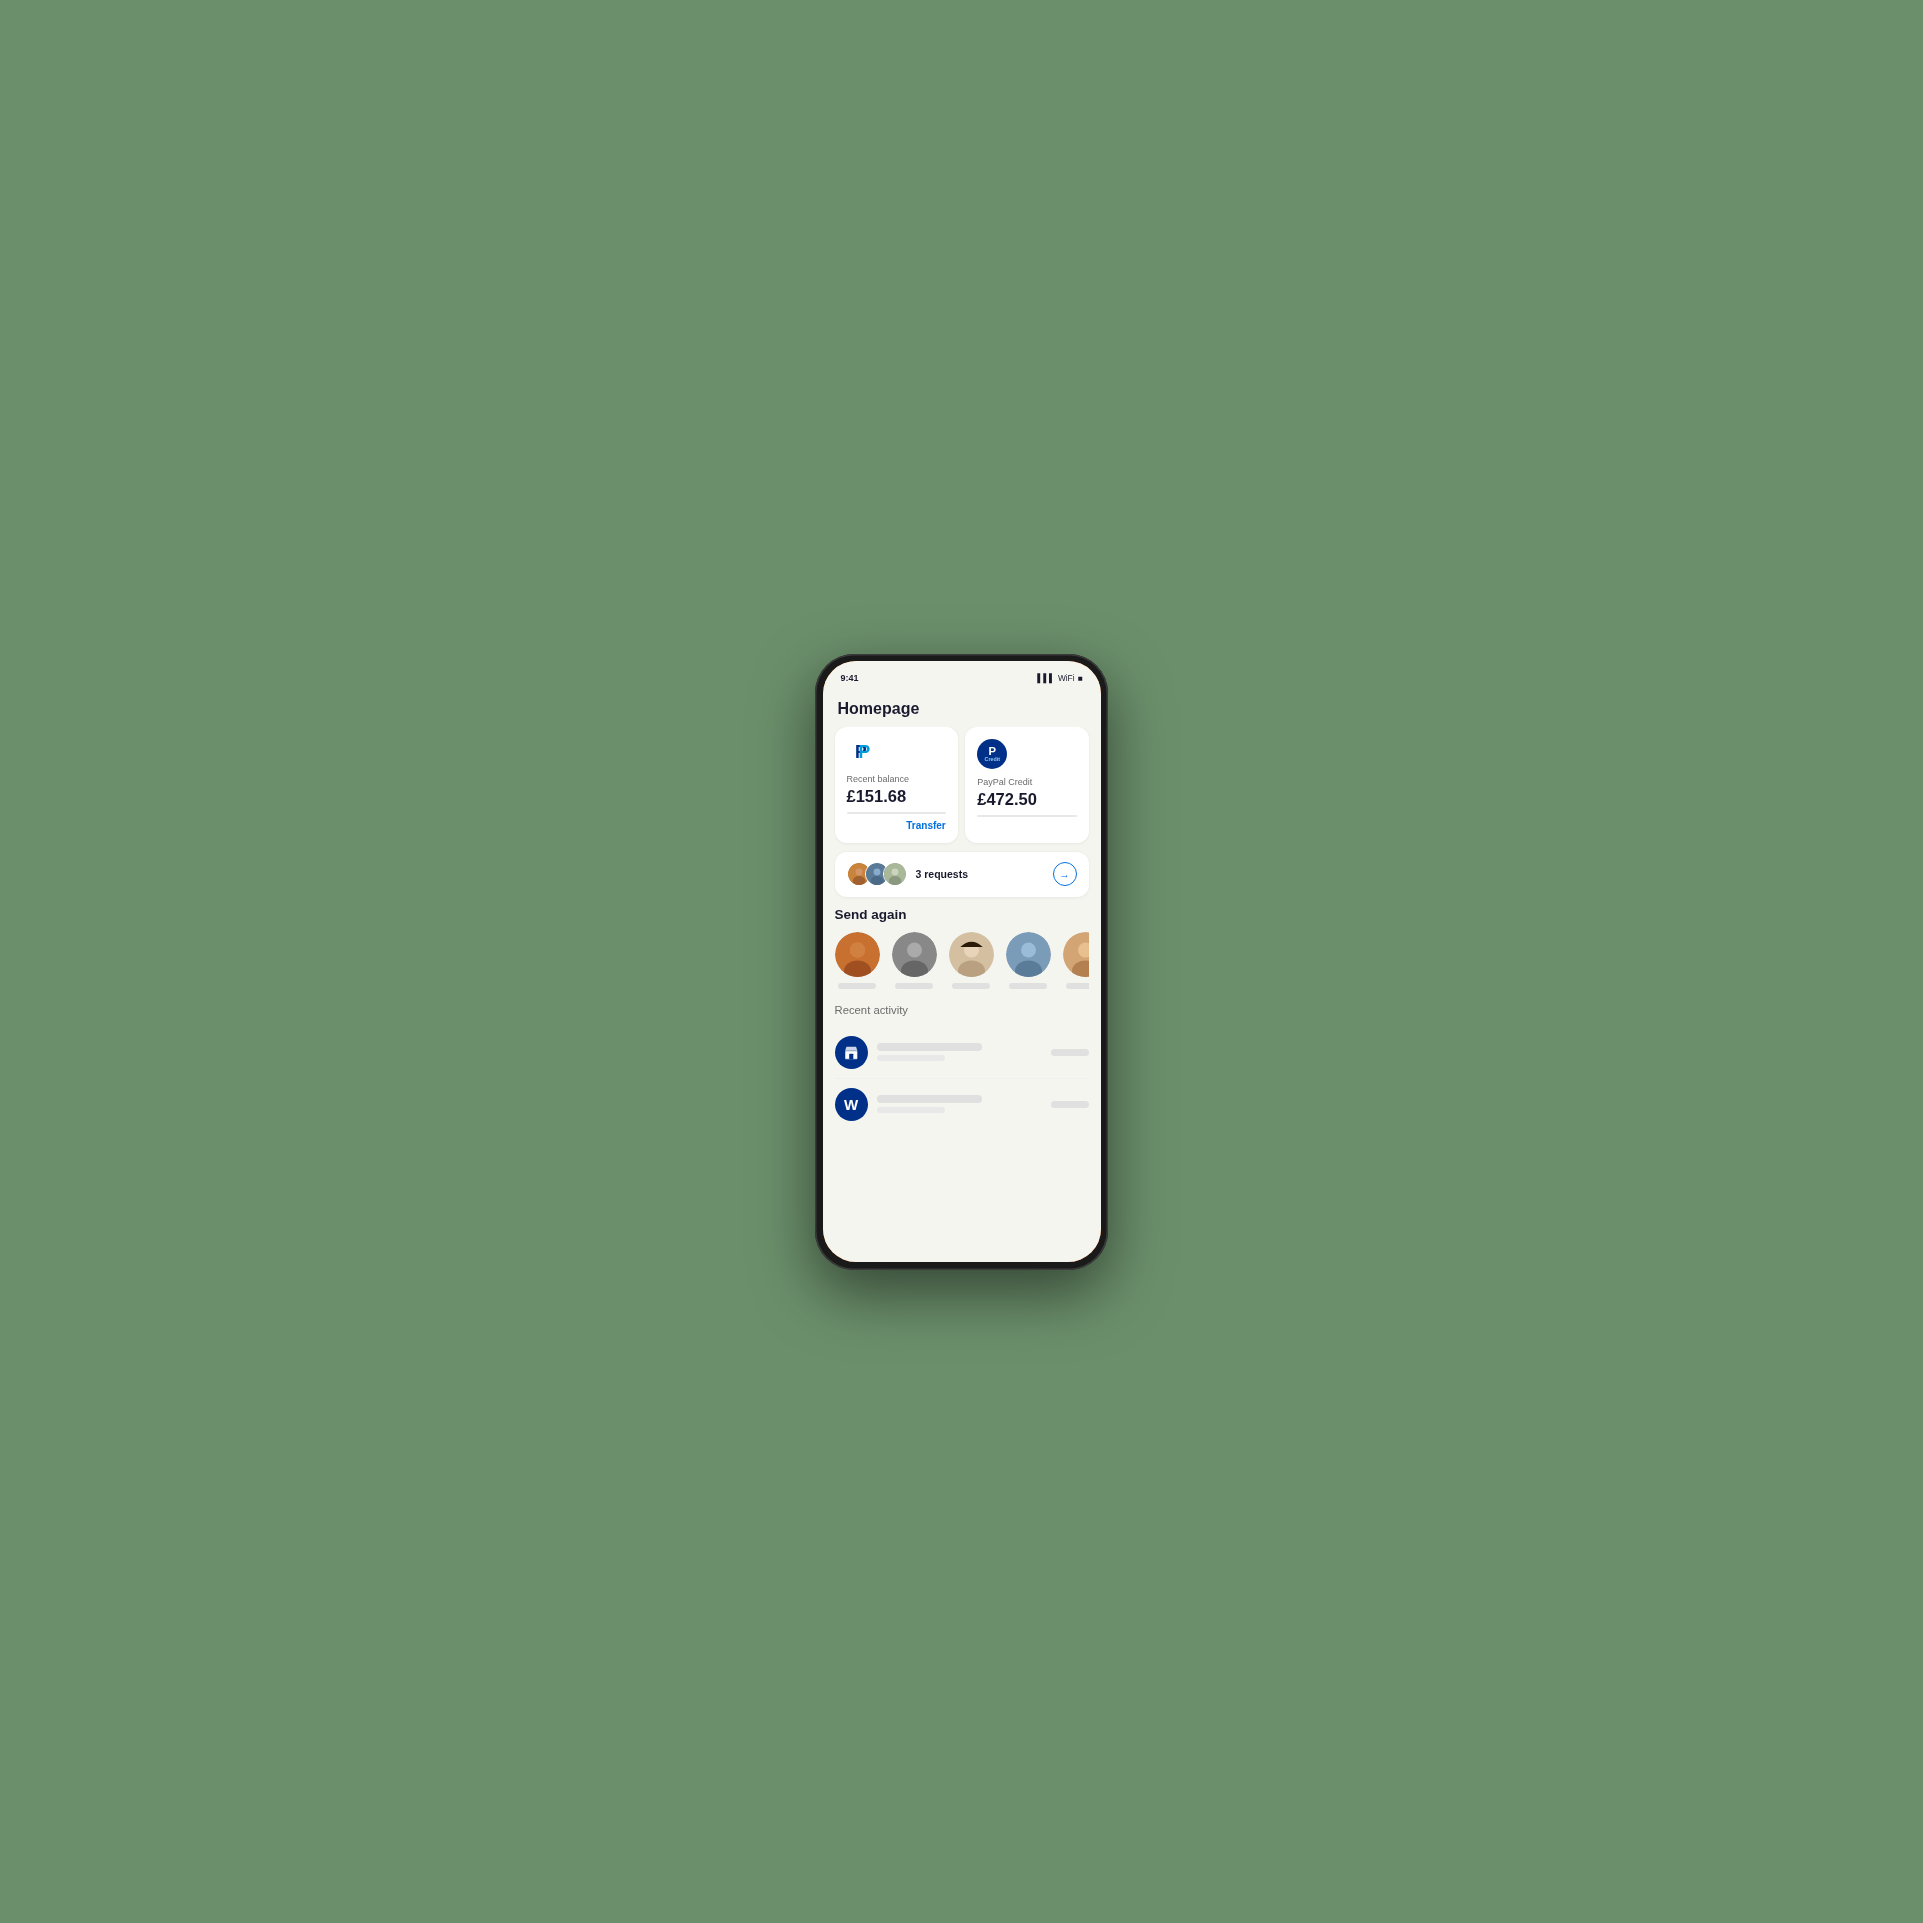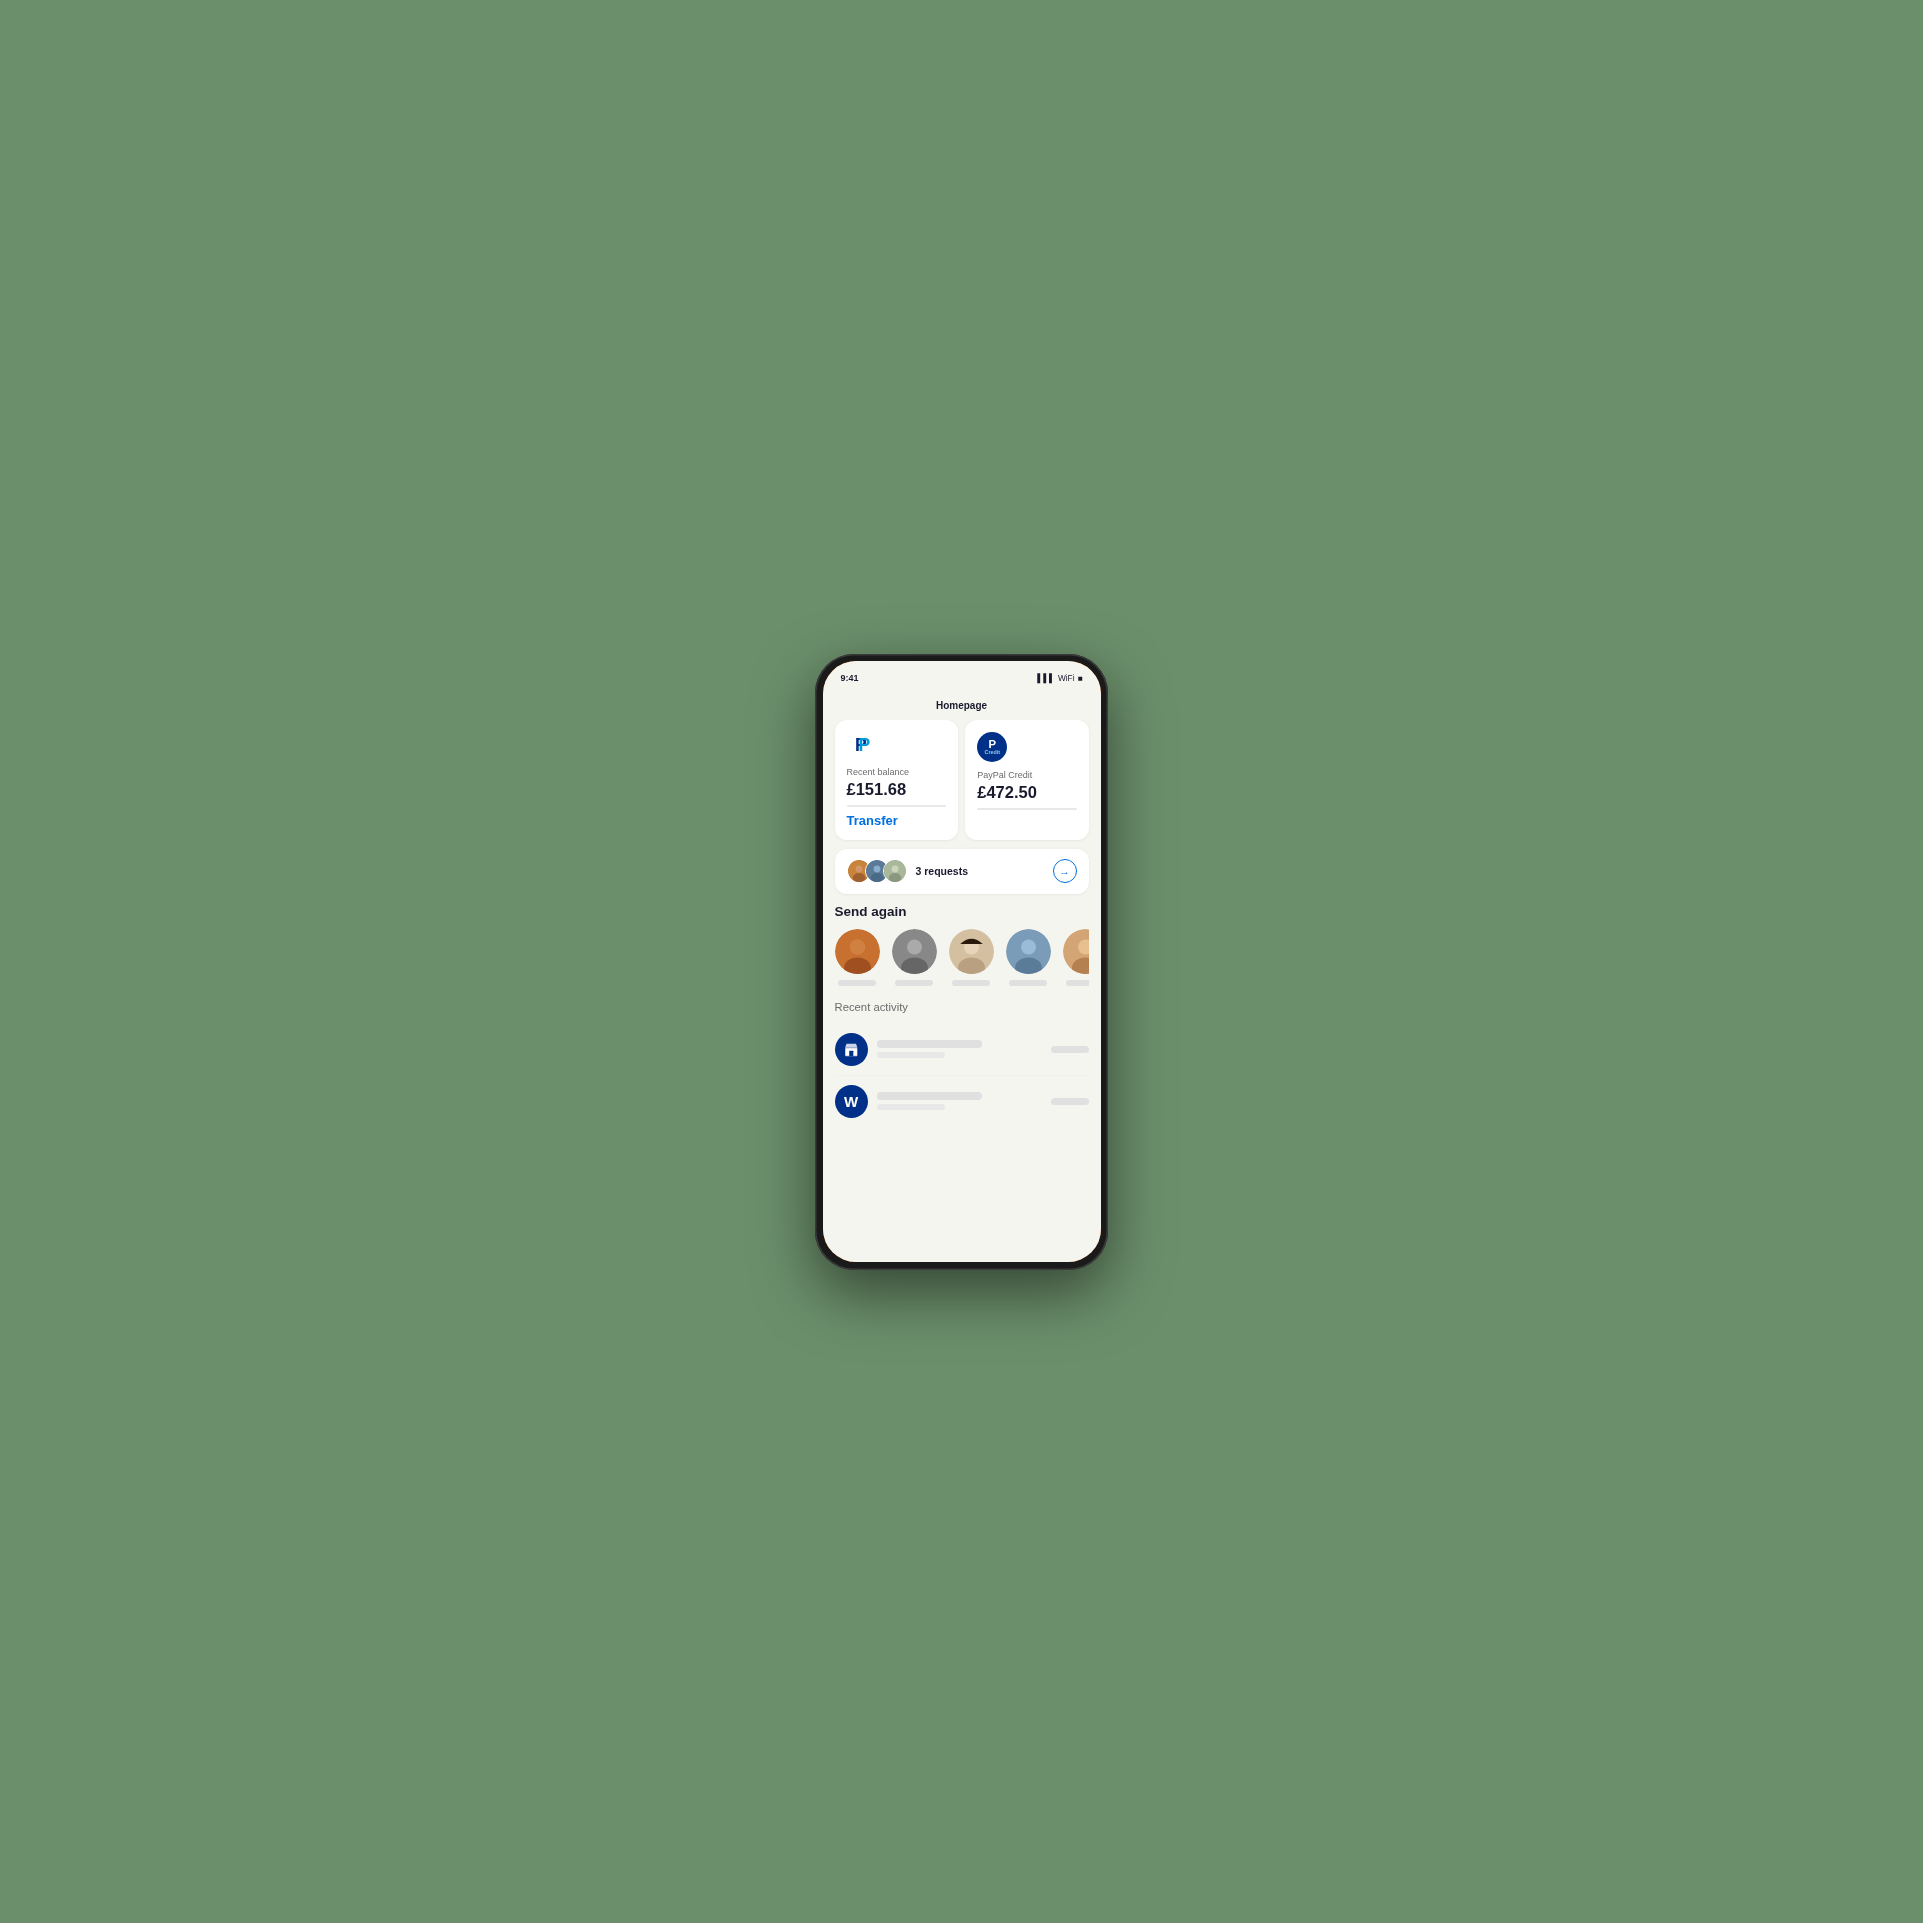--- a/index.html
+++ b/index.html
@@ -39,22 +39,21 @@
       background: #f5f5f0;
       display: flex;
       align-items: center;
       justify-content: space-between;
       padding: 0 18px;
       flex-shrink: 0;
     }
 
     
     .page-title {
-      text-align: center;
-      font-size: 10px;
+      font-size: 16px;
       font-weight: 600;
       color: #1a1a2e;
       padding: 6px 15px 9px;
       background: #f5f5f0;
       flex-shrink: 0;
     }
 
     
     .scroll-content {
       flex: 1;
@@ -127,23 +126,24 @@
 
     .card-divider {
       height: 2.3px;
       background: #e8e8e8;
       border-radius: 1.5px;
       margin-bottom: 6px;
     }
 
     .transfer-link {
       color: #0070e0;
-      font-size: 13px;
+      font-size: 10px;
       font-weight: 700;
       cursor: pointer;
+      text-align: right;
     }
 
     
     .requests-banner {
       background: #ffffff;
       border-radius: 12px;
       padding: 10.5px 12px;
       display: flex;
       align-items: center;
       margin-bottom: 10px;

